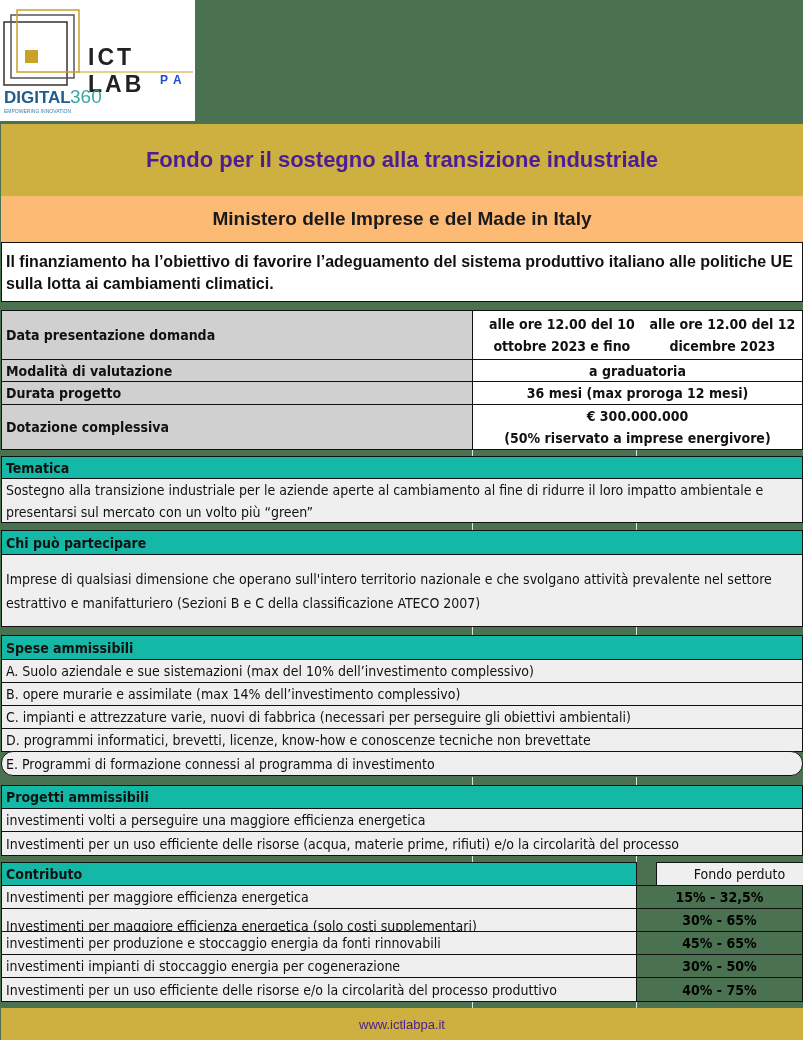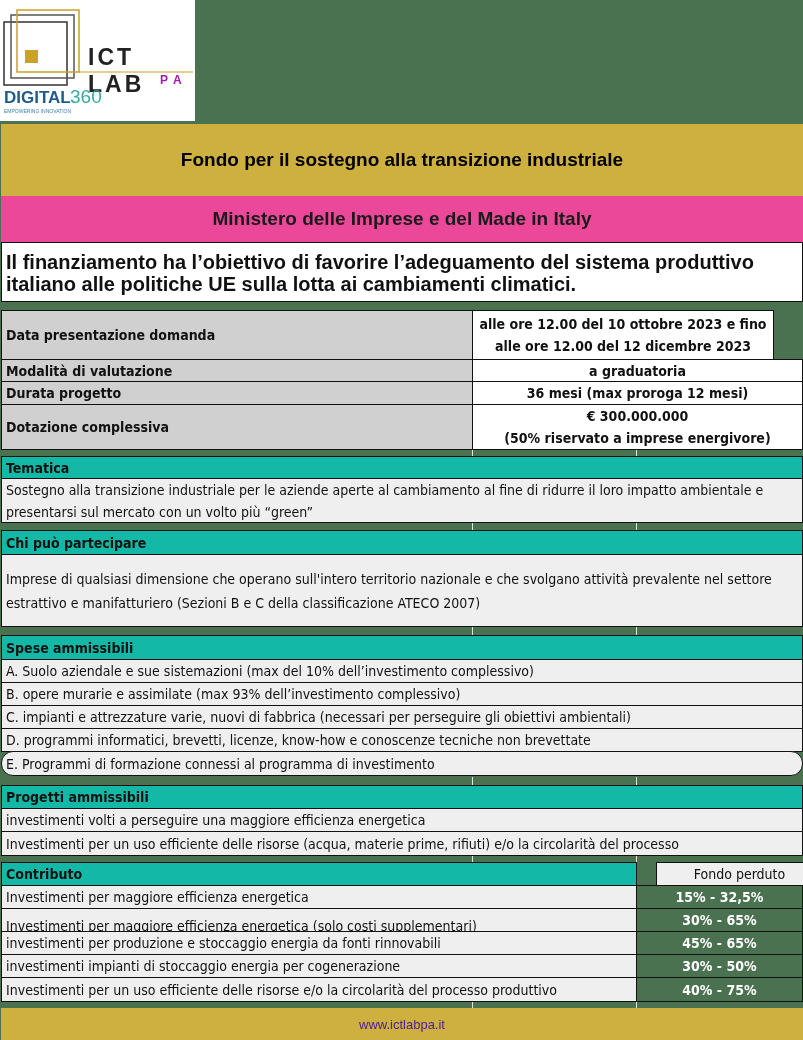--- a/index.html
+++ b/index.html
@@ -7,63 +7,63 @@
     width: 803px; height: 1040px; overflow: hidden;
     background: #4a7150;
     font-family: "Liberation Sans", sans-serif;
     color: #111;
     position: relative;
   }
   .abs { position: absolute; box-sizing: border-box; }
   .logo-box { left: 0; top: 0; width: 195px; height: 121px; background: #fff; }
   .title-band { left: 1px; top: 124px; width: 802px; height: 72px; background: #cdb03f;
     display: flex; align-items: center; justify-content: center;
-    font-size: 19px; font-weight: bold; color: #000000; }
-  .subtitle-band { left: 1px; top: 196px; width: 802px; height: 46px; background: #ec4899;
+    font-size: 22px; font-weight: bold; color: #4c1d95; }
+  .subtitle-band { left: 1px; top: 196px; width: 802px; height: 46px; background: #fdba74;
     display: flex; align-items: center; justify-content: center;
     font-size: 19px; font-weight: bold; color: #1a1a1a; }
   .desc-band { left: 1px; top: 242px; width: 802px; height: 60px; background: #fff;
-    border: 1px solid #111; padding: 8px 4px; font-size: 20px; font-weight: bold; line-height: 22px; }
+    border: 1px solid #111; padding: 8px 4px; font-size: 16px; font-weight: bold; line-height: 22px; }
   .cell { position: absolute; box-sizing: border-box; border: 1px solid #111;
     font-family: "DejaVu Sans Condensed", "Liberation Sans Narrow", "Liberation Sans", sans-serif;
     font-size: 14px; display: flex; align-items: center; padding: 0 4px; }
   .lbl { background: #d0d0d0; font-weight: bold; }
   .val { background: #fff; font-weight: bold; justify-content: center; text-align: center; line-height: 22px; }
   .hdr { background: #14b8a6; font-weight: bold; }
   .txt { background: #efefef; font-weight: normal; }
-  .pct { background: #4a7150; font-weight: bold; justify-content: center; color: #ffffff; }
+  .pct { background: #4a7150; font-weight: bold; justify-content: center; color: #000000; }
   .fp { background: #efefef; justify-content: center; font-weight: normal; margin-left: 20px; }
   .sep-line { position: absolute; width: 1px; background: #dfe6df; }
   .footer { left: 1px; top: 1008px; width: 802px; height: 32px; background: #cdb03f;
     display: flex; align-items: center; justify-content: center; color: #4c1d95; font-size: 13px; }
 </style>
 </head>
 <body>
 
 <div class="abs logo-box">
   <svg width="195" height="121" viewBox="0 0 195 121">
     <rect x="4" y="22" width="63" height="63" fill="none" stroke="#333" stroke-width="1.5"></rect>
     <rect x="11" y="15" width="63" height="63" fill="none" stroke="#555" stroke-width="1.5"></rect>
     <rect x="17" y="10" width="62" height="62" fill="none" stroke="#c9a227" stroke-width="1.5"></rect>
     <rect x="25" y="50" width="13" height="13" fill="#c9a227"></rect>
     <line x1="79" y1="72" x2="193" y2="72" stroke="#c9a227" stroke-width="1.2"></line>
   </svg>
   <div class="abs" style="left:88px;top:44px;font-size:23px;font-weight:bold;letter-spacing:3px;color:#222;">ICT LAB</div>
-  <div class="abs" style="left:160px;top:73px;font-size:12px;font-weight:bold;letter-spacing:6px;color:#a21caf;">PA</div>
+  <div class="abs" style="left:160px;top:73px;font-size:12px;font-weight:bold;letter-spacing:6px;color:#1d4ed8;">PA</div>
   <div class="abs" style="left:4px;top:88px;font-size:17px;font-weight:bold;color:#1f5c8c;">DIGITAL</div>
   <div class="abs" style="left:70px;top:86px;font-size:19px;color:#3aa8a0;">360</div>
   <div class="abs" style="left:4px;top:108px;font-size:5px;color:#3a7fb0;">EMPOWERING INNOVATION</div>
 </div>
 
 <div class="abs title-band">Fondo per il sostegno alla transizione industriale</div>
 <div class="abs subtitle-band">Ministero delle Imprese e del Made in Italy</div>
 <div class="abs desc-band">Il finanziamento ha l’obiettivo di favorire l’adeguamento del sistema produttivo italiano alle politiche UE sulla lotta ai cambiamenti climatici.</div>
 
 <div class="cell lbl" style="left:1px;top:310px;width:472px;height:50px;">Data presentazione domanda</div>
-<div class="cell val" style="left:472px;top:310px;width:302px;height:50px;flex-direction:column;">
+<div class="cell val" style="left:472px;top:310px;width:331px;height:50px;">
   <span>alle ore 12.00 del 10 ottobre 2023 e fino</span>
   <span>alle ore 12.00 del 12 dicembre 2023</span>
 </div>
 <div class="cell lbl" style="left:1px;top:359px;width:472px;height:23px;">Modalità di valutazione</div>
 <div class="cell val" style="left:472px;top:359px;width:331px;height:23px;">a graduatoria</div>
 <div class="cell lbl" style="left:1px;top:381px;width:472px;height:24px;">Durata progetto</div>
 <div class="cell val" style="left:472px;top:381px;width:331px;height:24px;">36 mesi (max proroga 12 mesi)</div>
 <div class="cell lbl" style="left:1px;top:404px;width:472px;height:46px;">Dotazione complessiva</div>
 <div class="cell val" style="left:472px;top:404px;width:331px;height:46px;flex-direction:column;">
   <span>€ 300.000.000</span>
@@ -80,21 +80,21 @@
 <div class="sep-line" style="left:636px;top:523px;height:8px;"></div>
 
 <div class="cell hdr" style="left:1px;top:530px;width:802px;height:25px;">Chi può partecipare</div>
 <div class="cell txt" style="left:1px;top:554px;width:802px;height:73px;line-height:24px;">Imprese di qualsiasi dimensione che operano sull'intero territorio nazionale e che svolgano attività prevalente nel settore estrattivo e manifatturiero (Sezioni B e C della classificazione ATECO 2007)</div>
 
 <div class="sep-line" style="left:472px;top:627px;height:8px;"></div>
 <div class="sep-line" style="left:636px;top:627px;height:8px;"></div>
 
 <div class="cell hdr" style="left:1px;top:635px;width:802px;height:25px;">Spese ammissibili</div>
 <div class="cell txt" style="left:1px;top:659px;width:802px;height:24px;">A. Suolo aziendale e sue sistemazioni (max del 10% dell’investimento complessivo)</div>
-<div class="cell txt" style="left:1px;top:682px;width:802px;height:24px;">B. opere murarie e assimilate (max 93% dell’investimento complessivo)</div>
+<div class="cell txt" style="left:1px;top:682px;width:802px;height:24px;">B. opere murarie e assimilate (max 14% dell’investimento complessivo)</div>
 <div class="cell txt" style="left:1px;top:705px;width:802px;height:24px;">C. impianti e attrezzature varie, nuovi di fabbrica (necessari per perseguire gli obiettivi ambientali)</div>
 <div class="cell txt" style="left:1px;top:728px;width:802px;height:24px;">D. programmi informatici, brevetti, licenze, know-how e conoscenze tecniche non brevettate</div>
 <div class="cell txt" style="left:1px;top:751px;width:802px;height:25px;border-radius:12px;">E. Programmi di formazione connessi al programma di investimento</div>
 
 <div class="sep-line" style="left:472px;top:777px;height:8px;"></div>
 <div class="sep-line" style="left:636px;top:777px;height:8px;"></div>
 
 <div class="cell hdr" style="left:1px;top:785px;width:802px;height:24px;">Progetti ammissibili</div>
 <div class="cell txt" style="left:1px;top:808px;width:802px;height:24px;">investimenti volti a perseguire una maggiore efficienza energetica</div>
 <div class="cell txt" style="left:1px;top:831px;width:802px;height:25px;">Investimenti per un uso efficiente delle risorse (acqua, materie prime, rifiuti) e/o la circolarità del processo</div>

